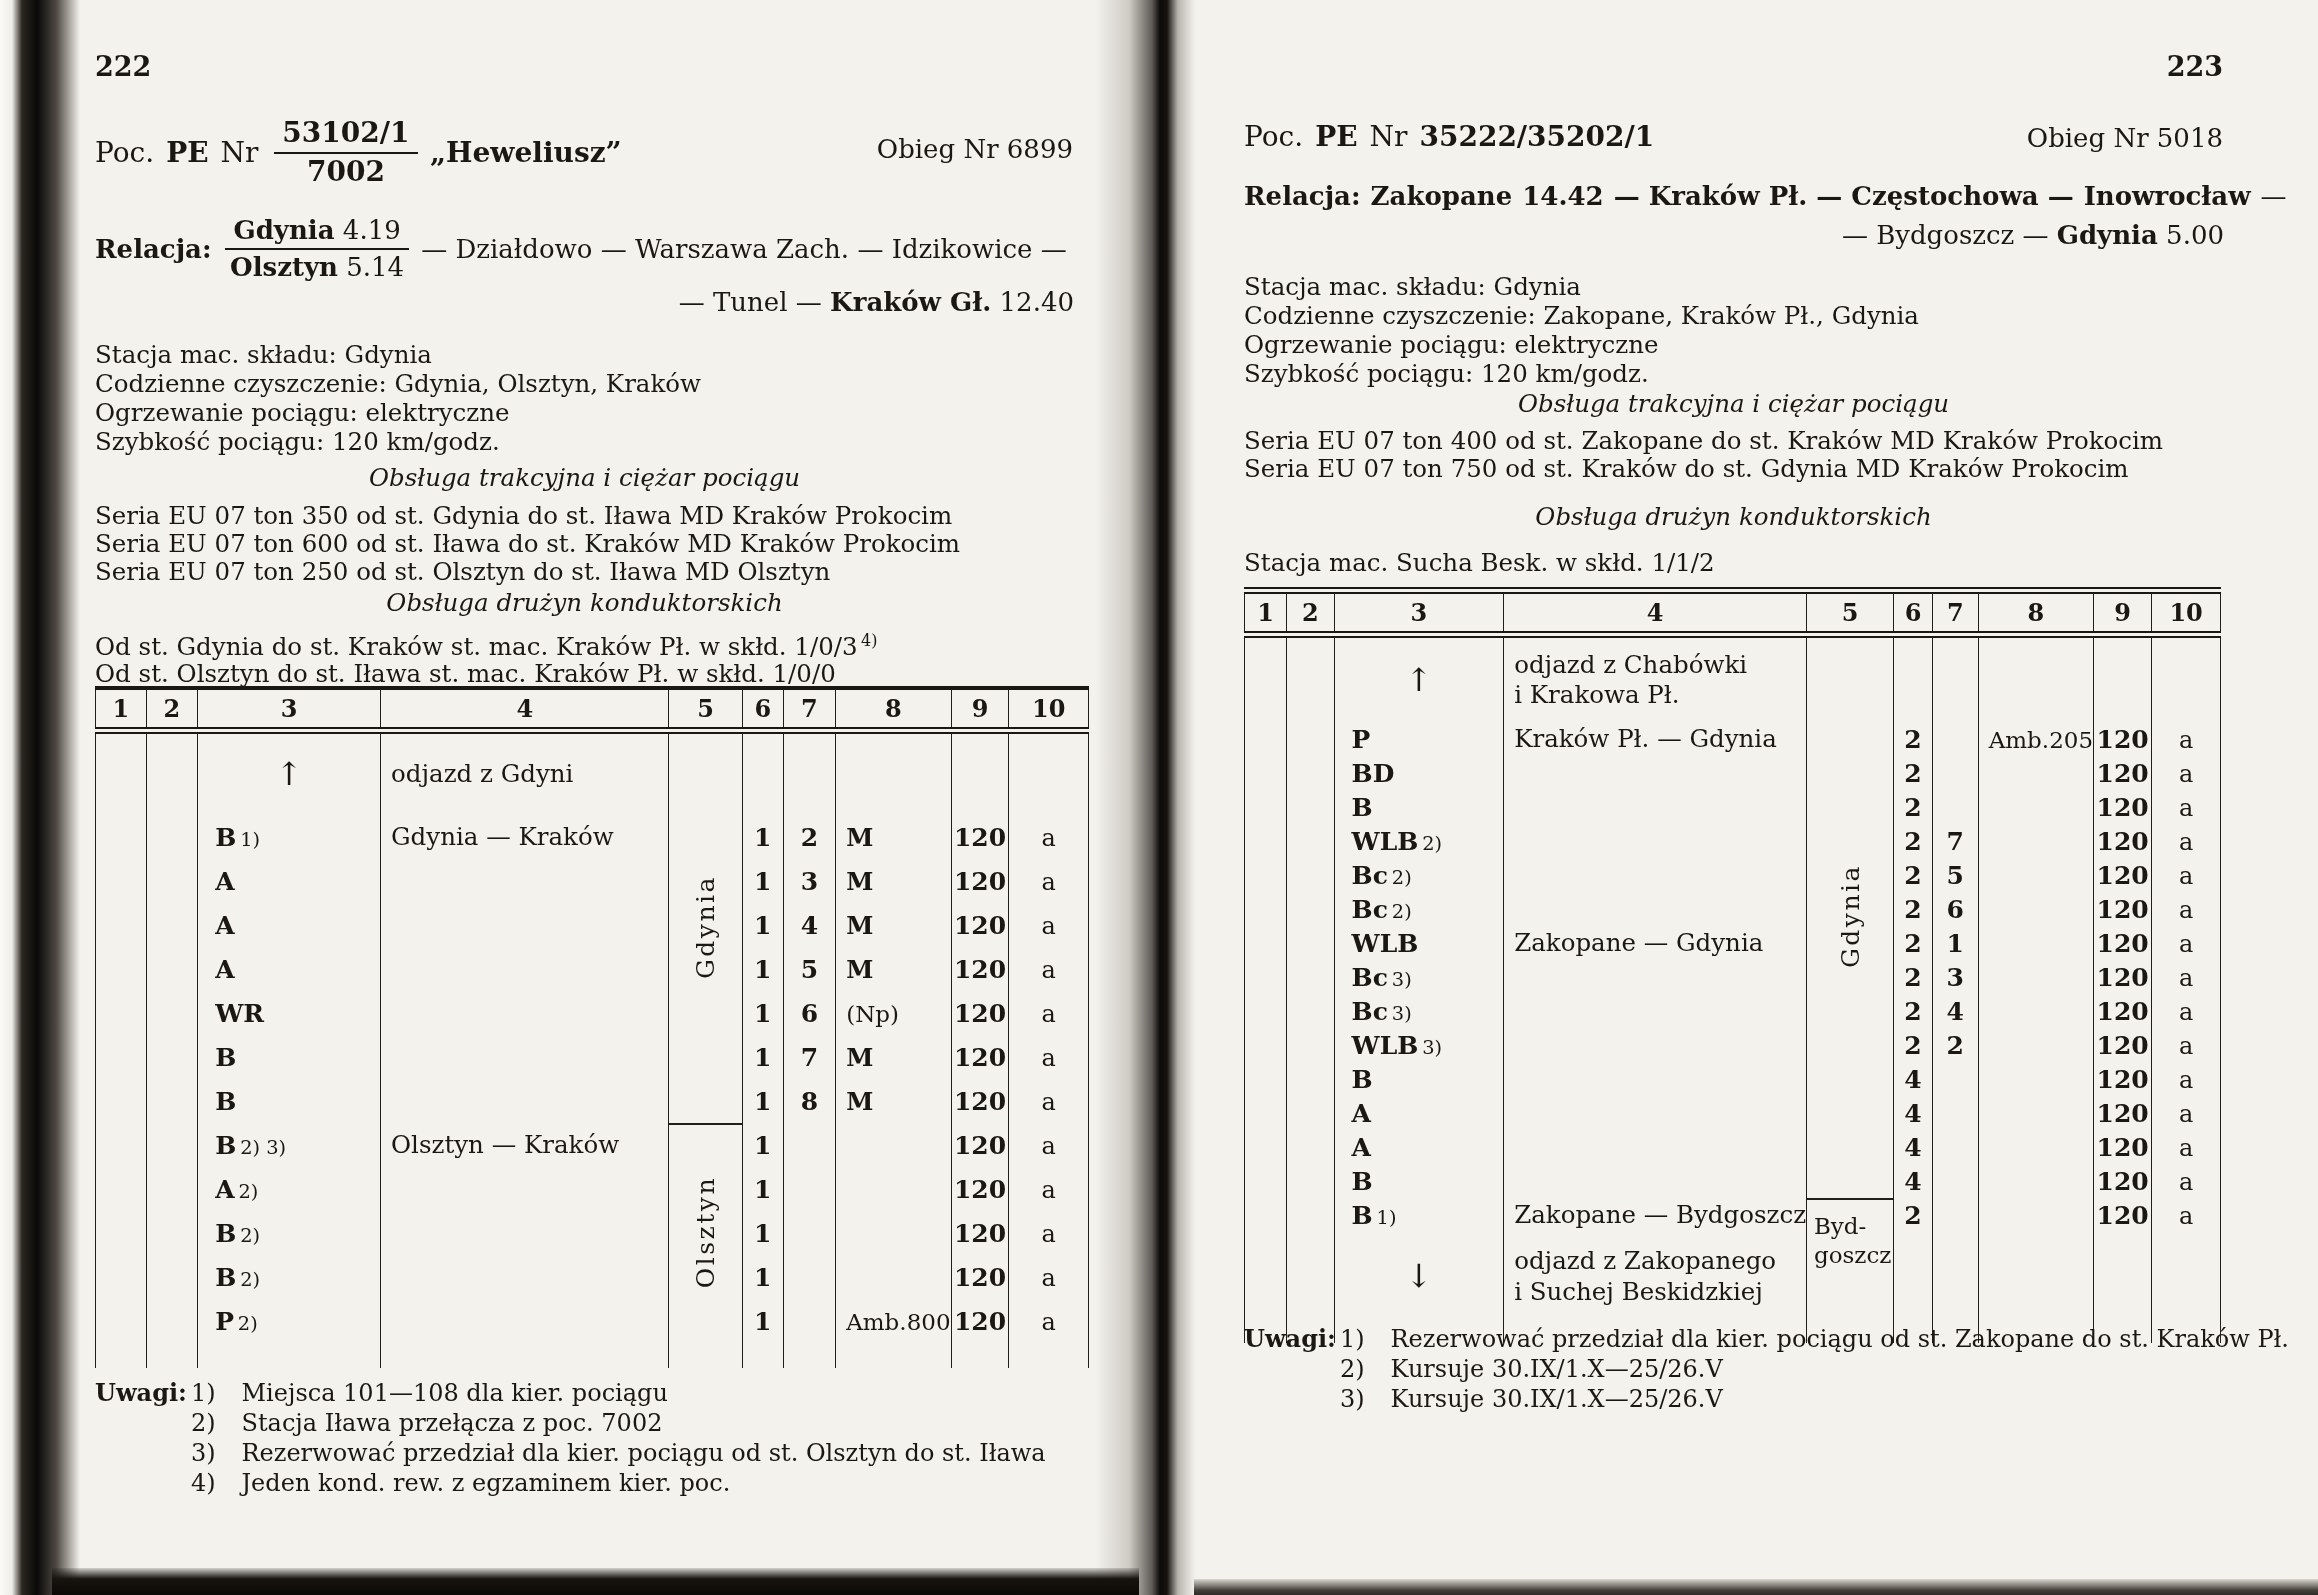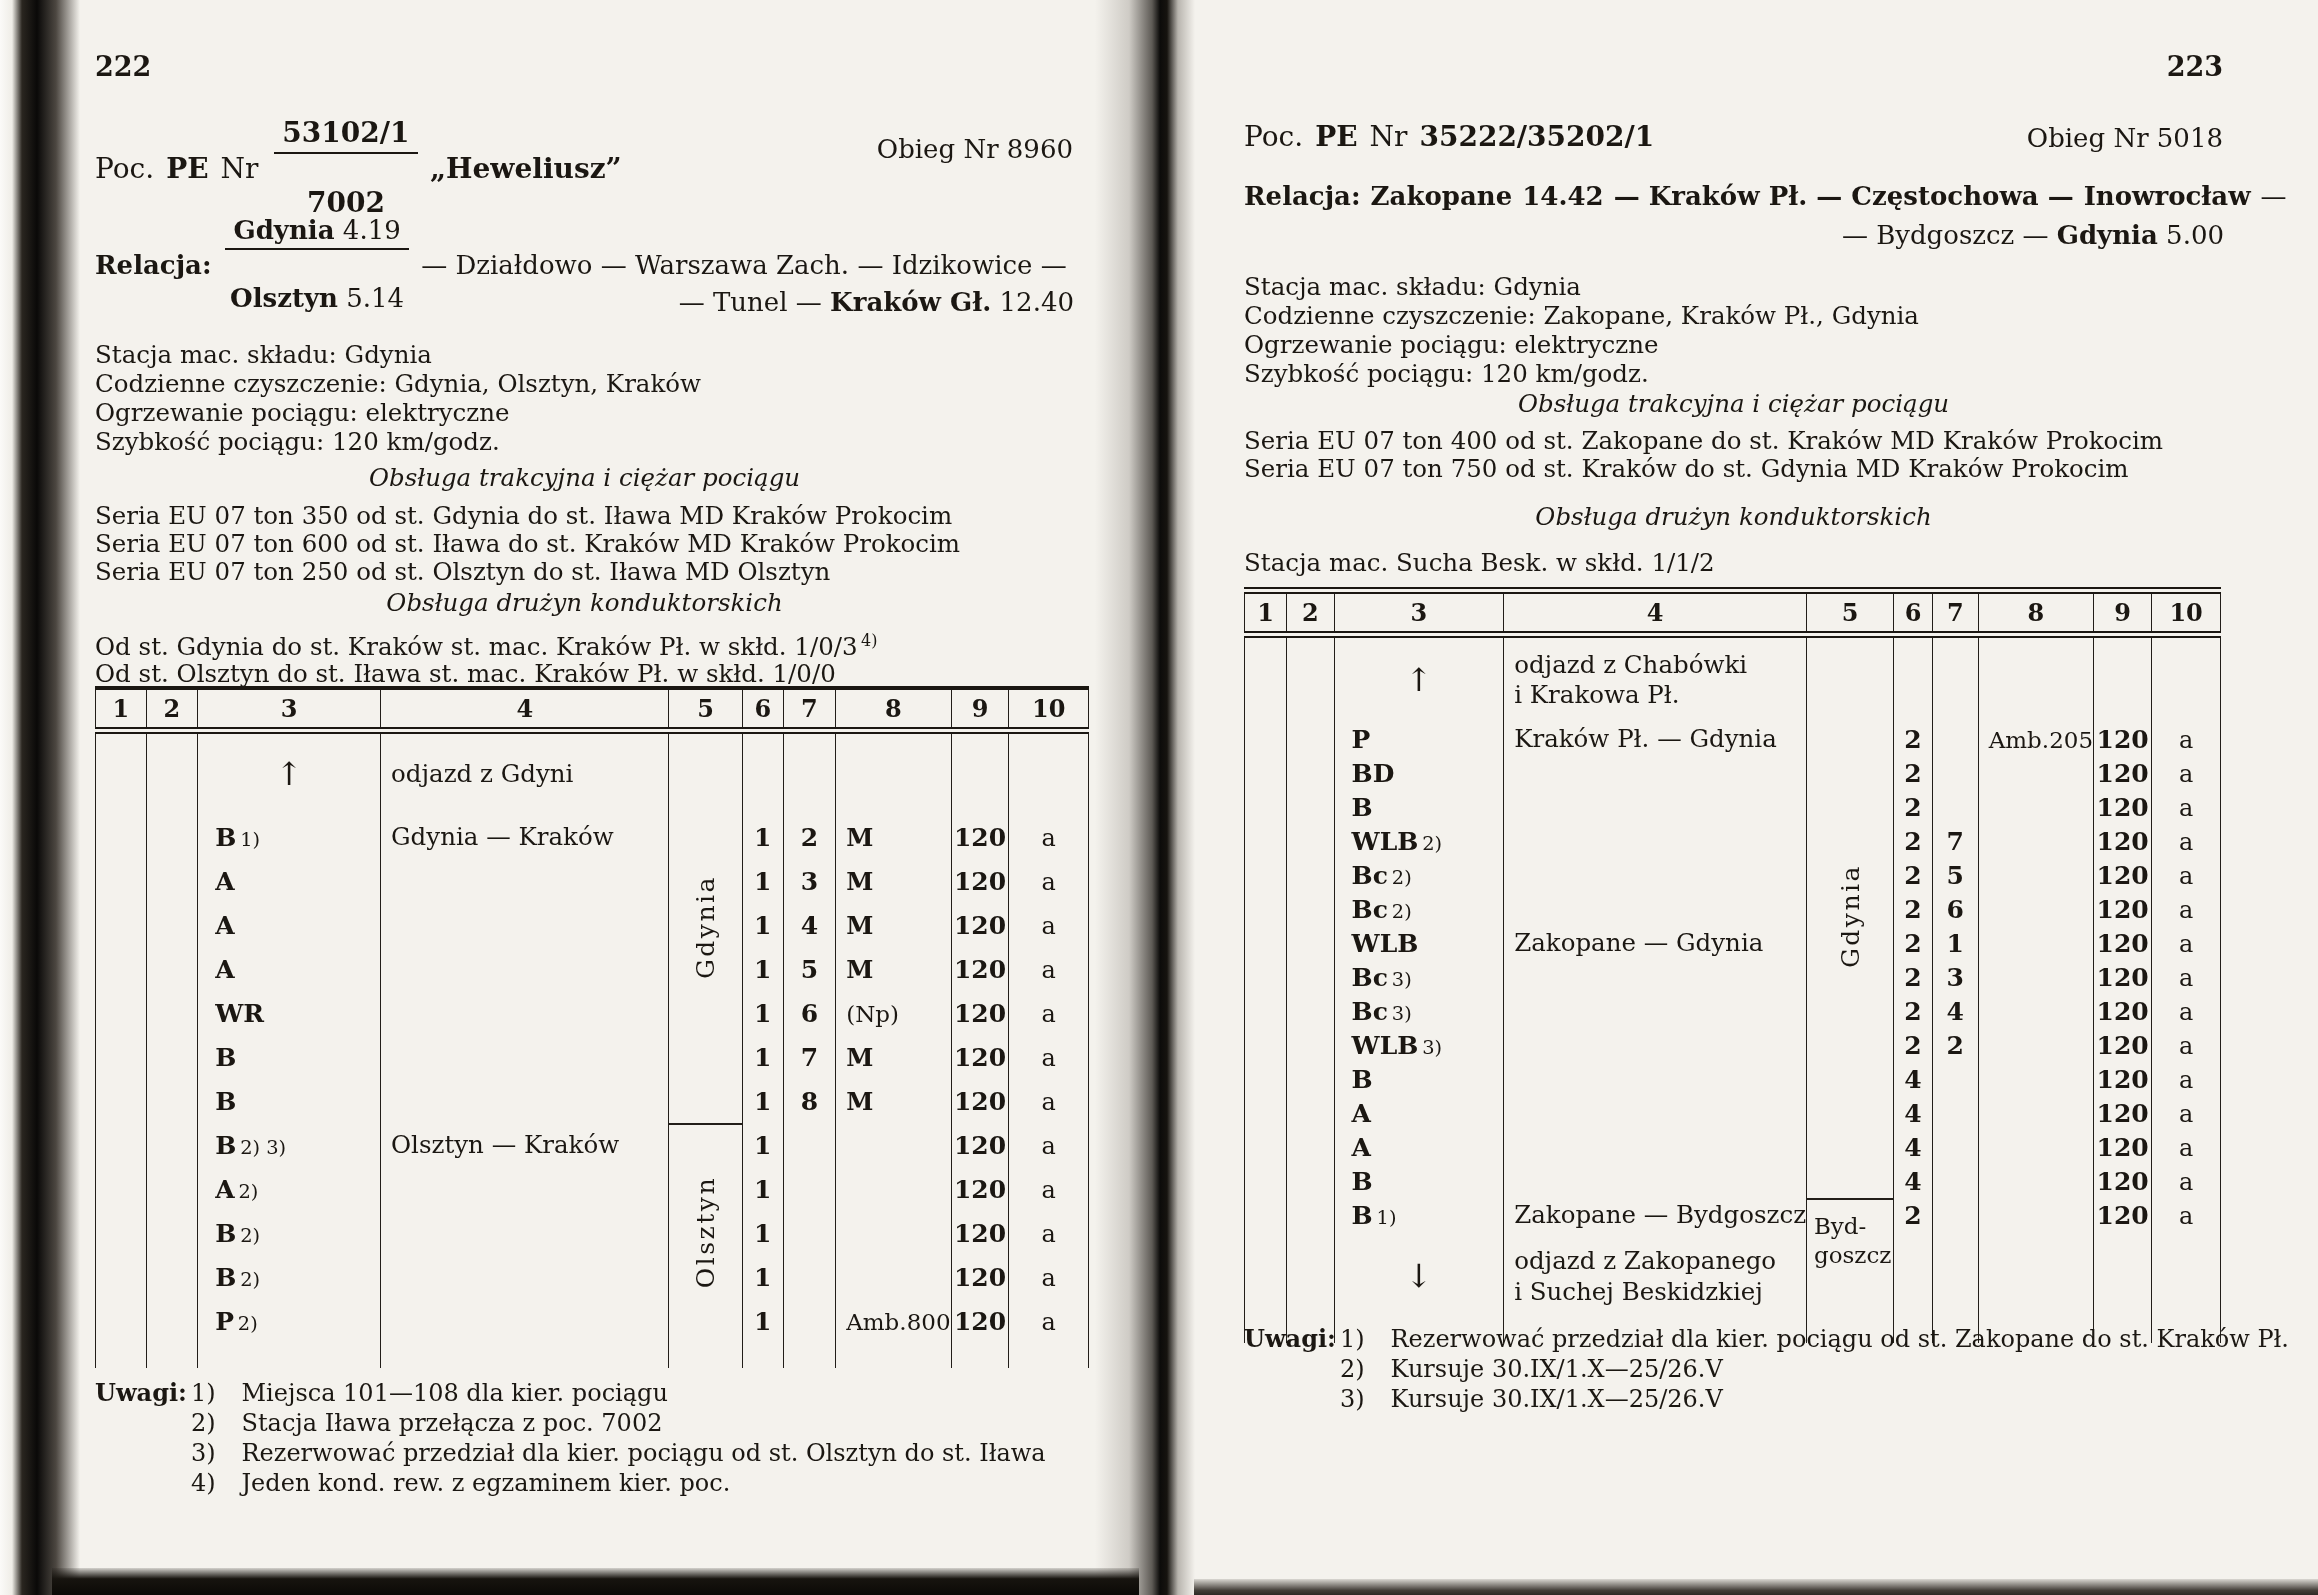--- a/index.html
+++ b/index.html
@@ -17,21 +17,21 @@
   .bottom-right-bar{left:1194px;top:1579px;width:1125px;height:16px;
     background:linear-gradient(180deg,rgba(70,65,58,.15),#45403a 70%,#2e2a25);}
   
   .pagenum{font-size:27px;font-weight:bold;text-align:right;}
   .hline{font-size:28px;display:flex;align-items:center;}
   .hline .sp{margin-right:12px;}
   .obieg{font-size:26px;text-align:right;}
   .relline{font-size:26px;display:flex;align-items:center;}
   .relline .sp{margin-right:10px;font-weight:bold;}
   .rel2{font-size:26px;text-align:right;}
-  .frac{display:inline-flex;flex-direction:column;align-items:center;vertical-align:middle;margin:0 12px 0 3.4px;line-height:1.15;gap:31px;}
+  .frac{display:inline-flex;flex-direction:column;align-items:center;vertical-align:middle;margin:0 12px 0 3.4px;line-height:1.15;}
   .frac .ftop{border-bottom:2.5px solid #1b1712;padding:0 8.5px 2.5px;white-space:nowrap;}
   .frac .fbot{padding-top:2.5px;white-space:nowrap;}
   .info{font-size:24.5px;line-height:29px;white-space:nowrap;}
   .sectitle{font-size:24.5px;text-align:center;font-style:italic;}
   .listblock{font-size:24.5px;line-height:28px;white-space:nowrap;}
   .sup{font-size:16px;vertical-align:super;margin-left:3.4px;}
   
   .sched{border-collapse:collapse;table-layout:fixed;border-top:4.2px solid #1b1712;}
   .dbltop .sched{border-top:7.6px double #1b1712;}
   .sched th{border-bottom:7.6px double #1b1712;border-right:1.7px solid #221e19;
@@ -71,21 +71,21 @@
   <div class="abs hline" style="left:95px;top:117px;">
     <span class="sp">Poc.</span>
     <span class="sp b">PE</span>
     <span class="sp">Nr</span>
     <span class="frac b">
       <span class="ftop">53102/1</span>
       <span class="fbot">7002</span>
     </span>
     <span class="b">„Heweliusz”</span>
   </div>
-  <div class="abs obieg" style="left:803px;top:134px;width:270px;">Obieg Nr 8960</div>
+  <div class="abs obieg" style="left:803px;top:134px;width:270px;">Obieg Nr 6899</div>
 
   <div class="abs relline" style="left:95px;top:216px;">
     <span class="sp">Relacja:</span>
     <span class="frac">
       <span class="ftop"><span class="b">Gdynia</span> <span>4.19</span></span>
       <span class="fbot"><span class="b">Olsztyn</span> <span>5.14</span></span>
     </span>
     <span>— Działdowo — Warszawa Zach. — Idzikowice —</span>
   </div>
   <div class="abs rel2" style="left:264px;top:287px;width:810px;">

